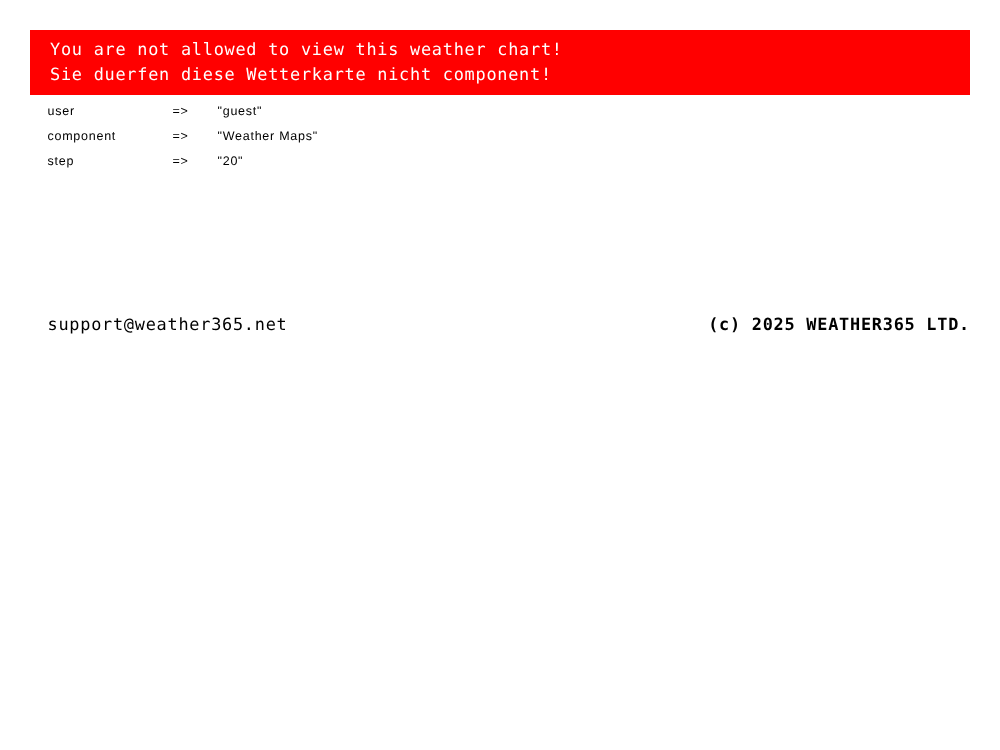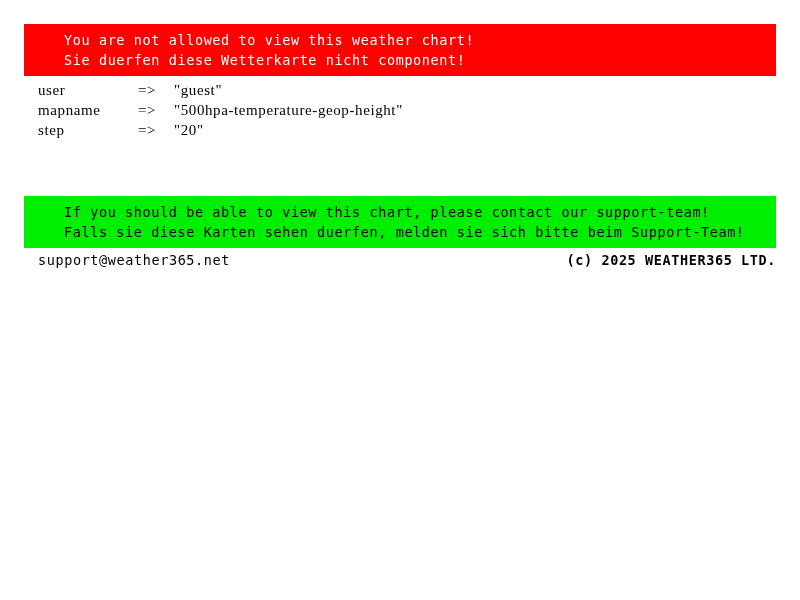--- a/index.html
+++ b/index.html
@@ -36,31 +36,30 @@
     background: #ff0000;
     color: #ffffff;
   }
   .banner-info {
     top: 196px;
     background: #00ee00;
     color: #000000;
   }
   .banner div {
     height: 20px;
-    margin-left: 24px;
   }
   .params {
     position: absolute;
     left: 38px;
     top: 80px;
     border-collapse: collapse;
   }
   .params td {
-    font-family: Liberation Serif, serif;
-    font-size: 15px;
+    font-family: Liberation Sans, sans-serif;
+    font-size: 10px;
     line-height: 20px;
     letter-spacing: 0.6px;
     padding: 0;
     vertical-align: top;
     white-space: nowrap;
     height: 20px;
   }
   .col-key { width: 100px; }
   .col-arrow { width: 36px; }
   .col-val { }
@@ -92,35 +91,31 @@
   </div>
 
   <table class="params">
     <tbody>
       <tr>
         <td class="col-key">user</td>
         <td class="col-arrow">=&gt;</td>
         <td class="col-val">"guest"</td>
       </tr>
       <tr>
-        <td class="col-key">mapname</td>
+        <td class="col-key">component</td>
         <td class="col-arrow">=&gt;</td>
-        <td class="col-val">"500hpa-temperature-geop-height"</td>
+        <td class="col-val">"Weather Maps"</td>
       </tr>
       <tr>
         <td class="col-key">step</td>
         <td class="col-arrow">=&gt;</td>
         <td class="col-val">"20"</td>
       </tr>
     </tbody>
   </table>
 
-  <div class="banner banner-info">
-    <div>If you should be able to view this chart, please contact our support-team!</div>
-    <div>Falls sie diese Karten sehen duerfen, melden sie sich bitte beim Support-Team!</div>
-  </div>
 
   <div class="footer">
     <span class="footer-left">support@weather365.net</span>
     <span class="footer-right">(c) 2025 WEATHER365 LTD.</span>
   </div>
 
 </div>
 
 </body></html>

